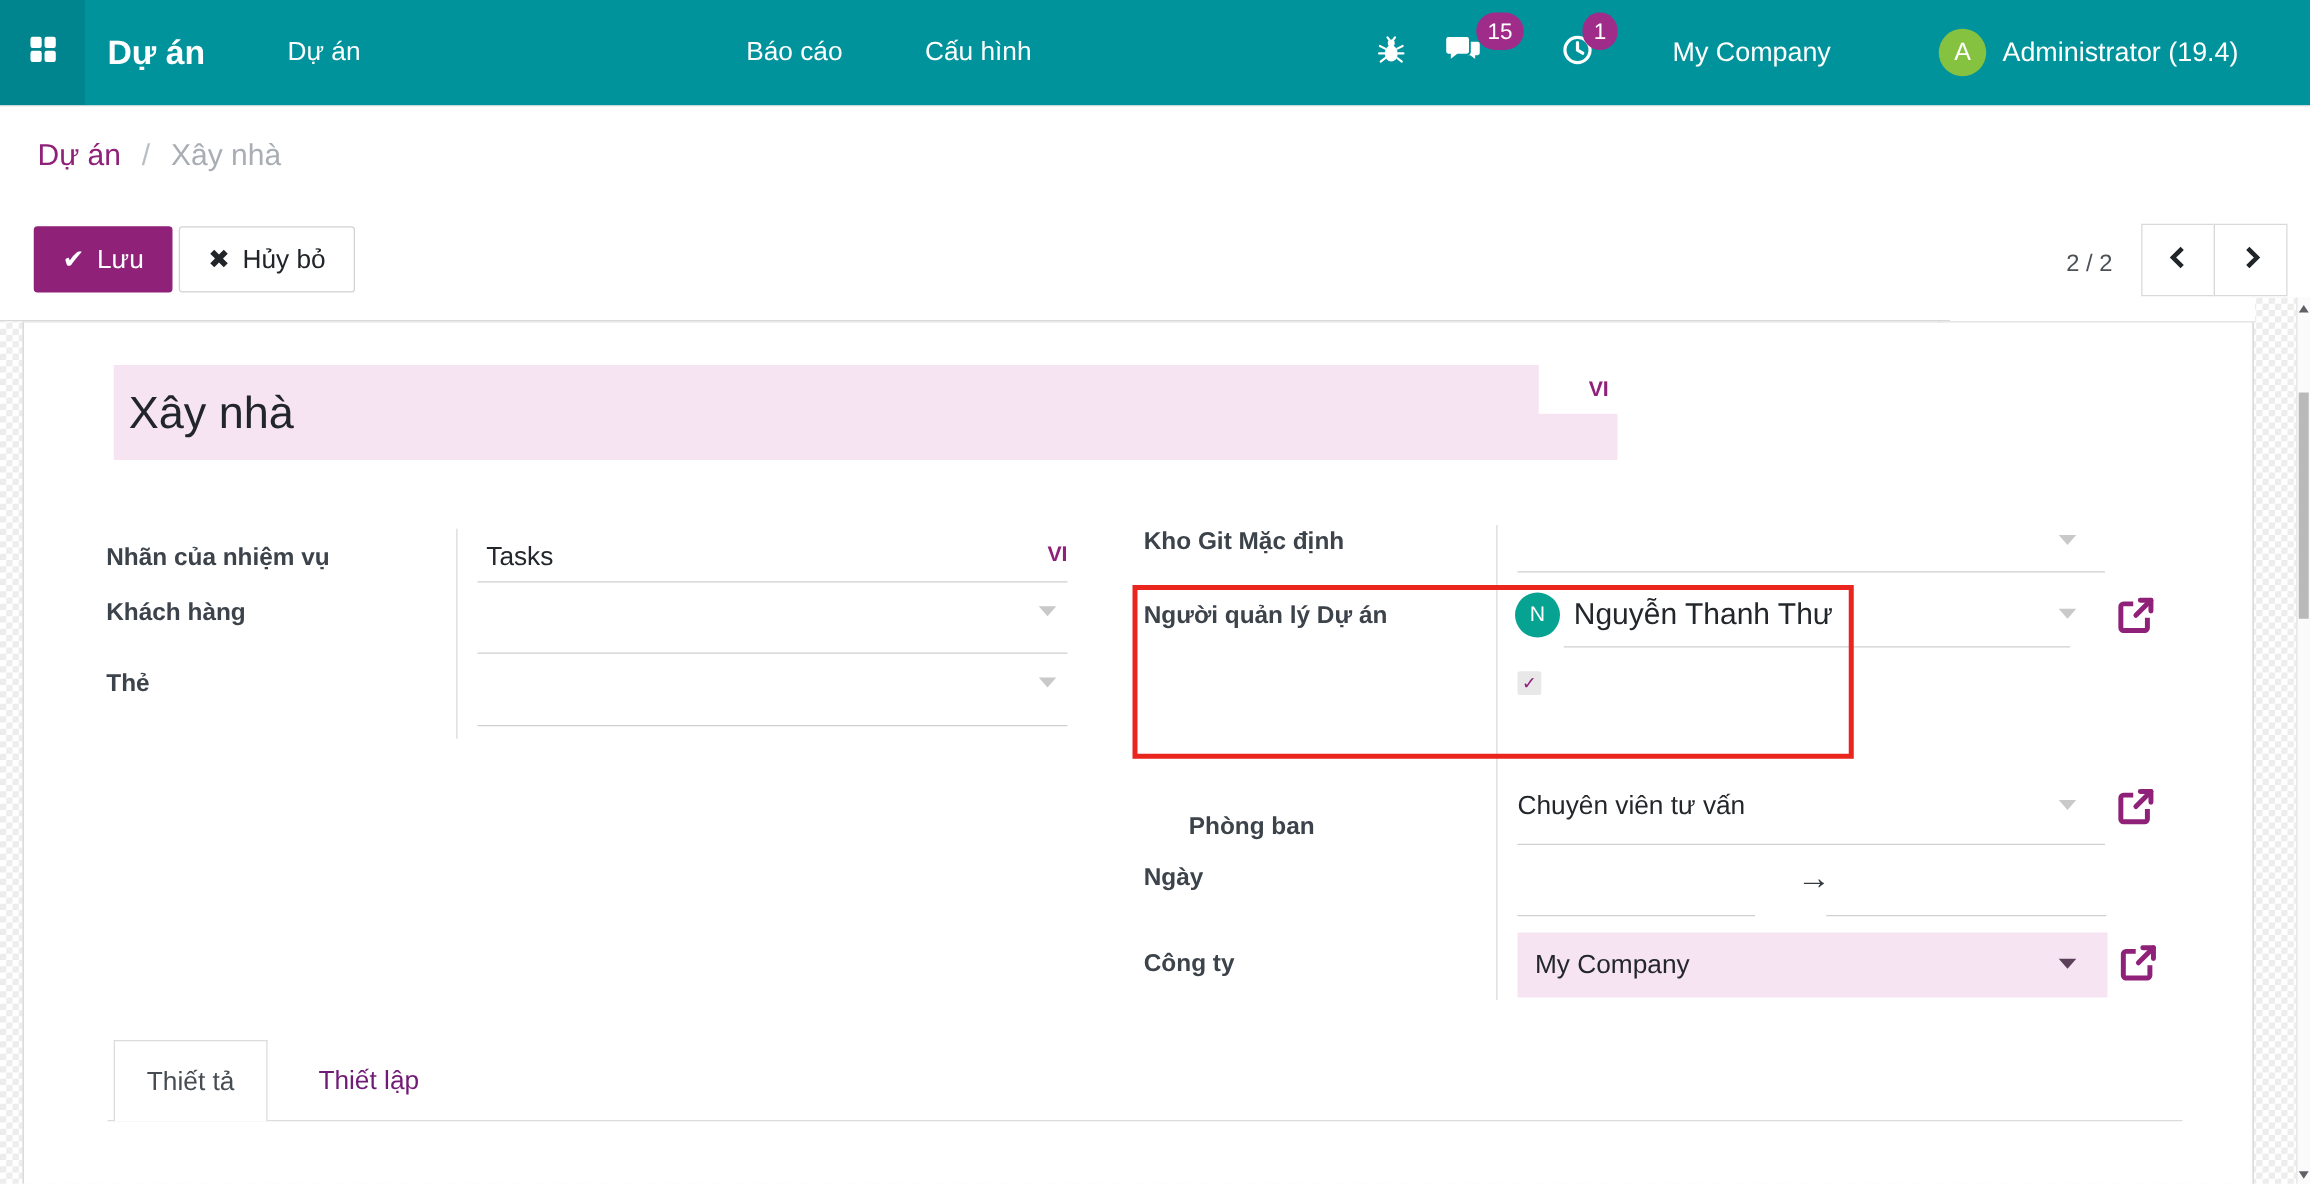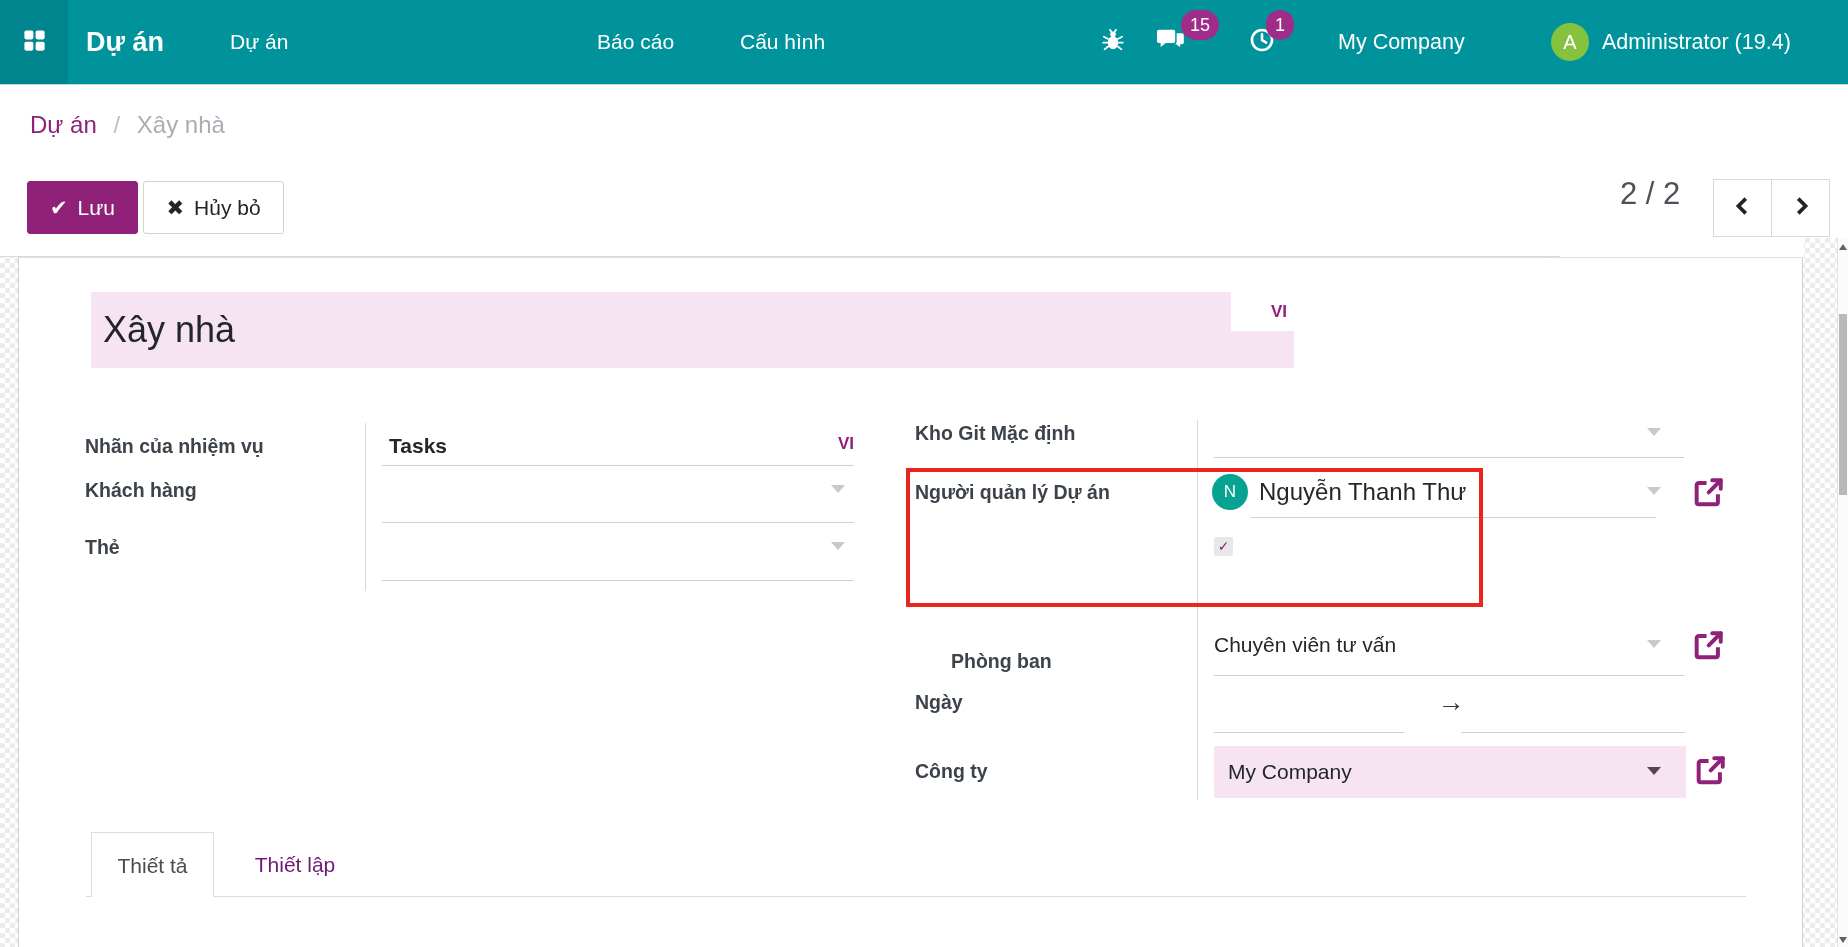--- a/index.html
+++ b/index.html
@@ -21,21 +21,21 @@
   
   .control-panel{position:absolute;left:0;top:84px;width:1560px;height:154px;background:#fff;border-bottom:1px solid #d9d9d9;box-sizing:border-box;z-index:20;margin-top:19px;}
   .breadcrumb{position:absolute;left:30px;top:8px;font-size:24px;white-space:nowrap;}
   .breadcrumb .parent{color:#8f2179;cursor:pointer;}
   .breadcrumb .sep{color:#b9bec4;padding:0 10px;}
   .breadcrumb .current{color:#a9aeb4;}
   .btn{position:absolute;top:78px;height:53px;border-radius:3px;font-size:21px;display:flex;align-items:center;justify-content:center;box-sizing:border-box;cursor:pointer;}
   .btn-save{left:27px;width:111px;background:#8f2179;color:#fff;border:1px solid #8f2179;}
   .btn-discard{left:143px;width:141px;background:#fff;color:#212529;border:1px solid #d2d2d2;}
   .btn .ic{margin-right:10px;}
-  .pager-count{position:absolute;left:1620px;top:64px;width:70px;height:53px;line-height:53px;text-align:left;font-size:31px;color:#4b5156;}
+  .pager-count{position:absolute;left:1620px;top:82px;width:70px;height:53px;line-height:53px;text-align:right;font-size:19px;color:#4b5156;}
   .pager-btn{position:absolute;top:76px;width:59px;height:58px;background:#fff;border:1px solid #d9d9d9;box-sizing:border-box;display:flex;align-items:center;justify-content:center;cursor:pointer;}
   
   .content{position:absolute;left:0;top:238px;width:1848px;height:709px;
     background-color:#fff;
     background-image:
       linear-gradient(45deg,#ececec 25%,transparent 25%,transparent 75%,#ececec 75%),
       linear-gradient(45deg,#ececec 25%,transparent 25%,transparent 75%,#ececec 75%);
     background-size:10px 10px;background-position:0 0,5px 5px;}
   .sheet{position:absolute;left:18px;top:0;width:1785px;height:709px;background:#fff;border-left:1px solid #cfcfcf;border-right:1px solid #cfcfcf;box-sizing:border-box;}
   .top-sliver{position:absolute;left:0;top:0;width:1785px;height:20px;border-bottom:1px solid #e0e0e0;background:#fff;box-sizing:border-box;}
@@ -168,21 +168,21 @@
     <div class="top-sliver"></div>
     <div class="sliver-vline"></div>
 
     <div class="title-box"></div>
     <div class="title-text">Xây nhà</div>
     <div class="vi-box">VI</div>
 
     <div class="vdiv" style="left:346px;top:185px;height:168px;"></div>
 
     <div class="lbl" style="left:66px;top:195px;">Nhãn của nhiệm vụ</div>
-    <div class="val" style="left:370px;top:195px;font-weight:bold;">Tasks</div>
+    <div class="val" style="left:370px;top:195px;">Tasks</div>
     <div class="vi-inline" style="left:799px;top:196px;width:36px;text-align:right;">VI</div>
     <div class="underline" style="left:363px;top:227px;width:472px;"></div>
 
     <div class="lbl" style="left:66px;top:239px;">Khách hàng</div>
     <div class="val" style="left:370px;top:239px;width:430px;"></div>
     <div class="caret" style="left:812px;top:247px;"></div>
     <div class="underline" style="left:363px;top:284px;width:472px;"></div>
 
     <div class="lbl" style="left:66px;top:296px;">Thẻ</div>
     <div class="val" style="left:370px;top:296px;width:430px;"></div>

